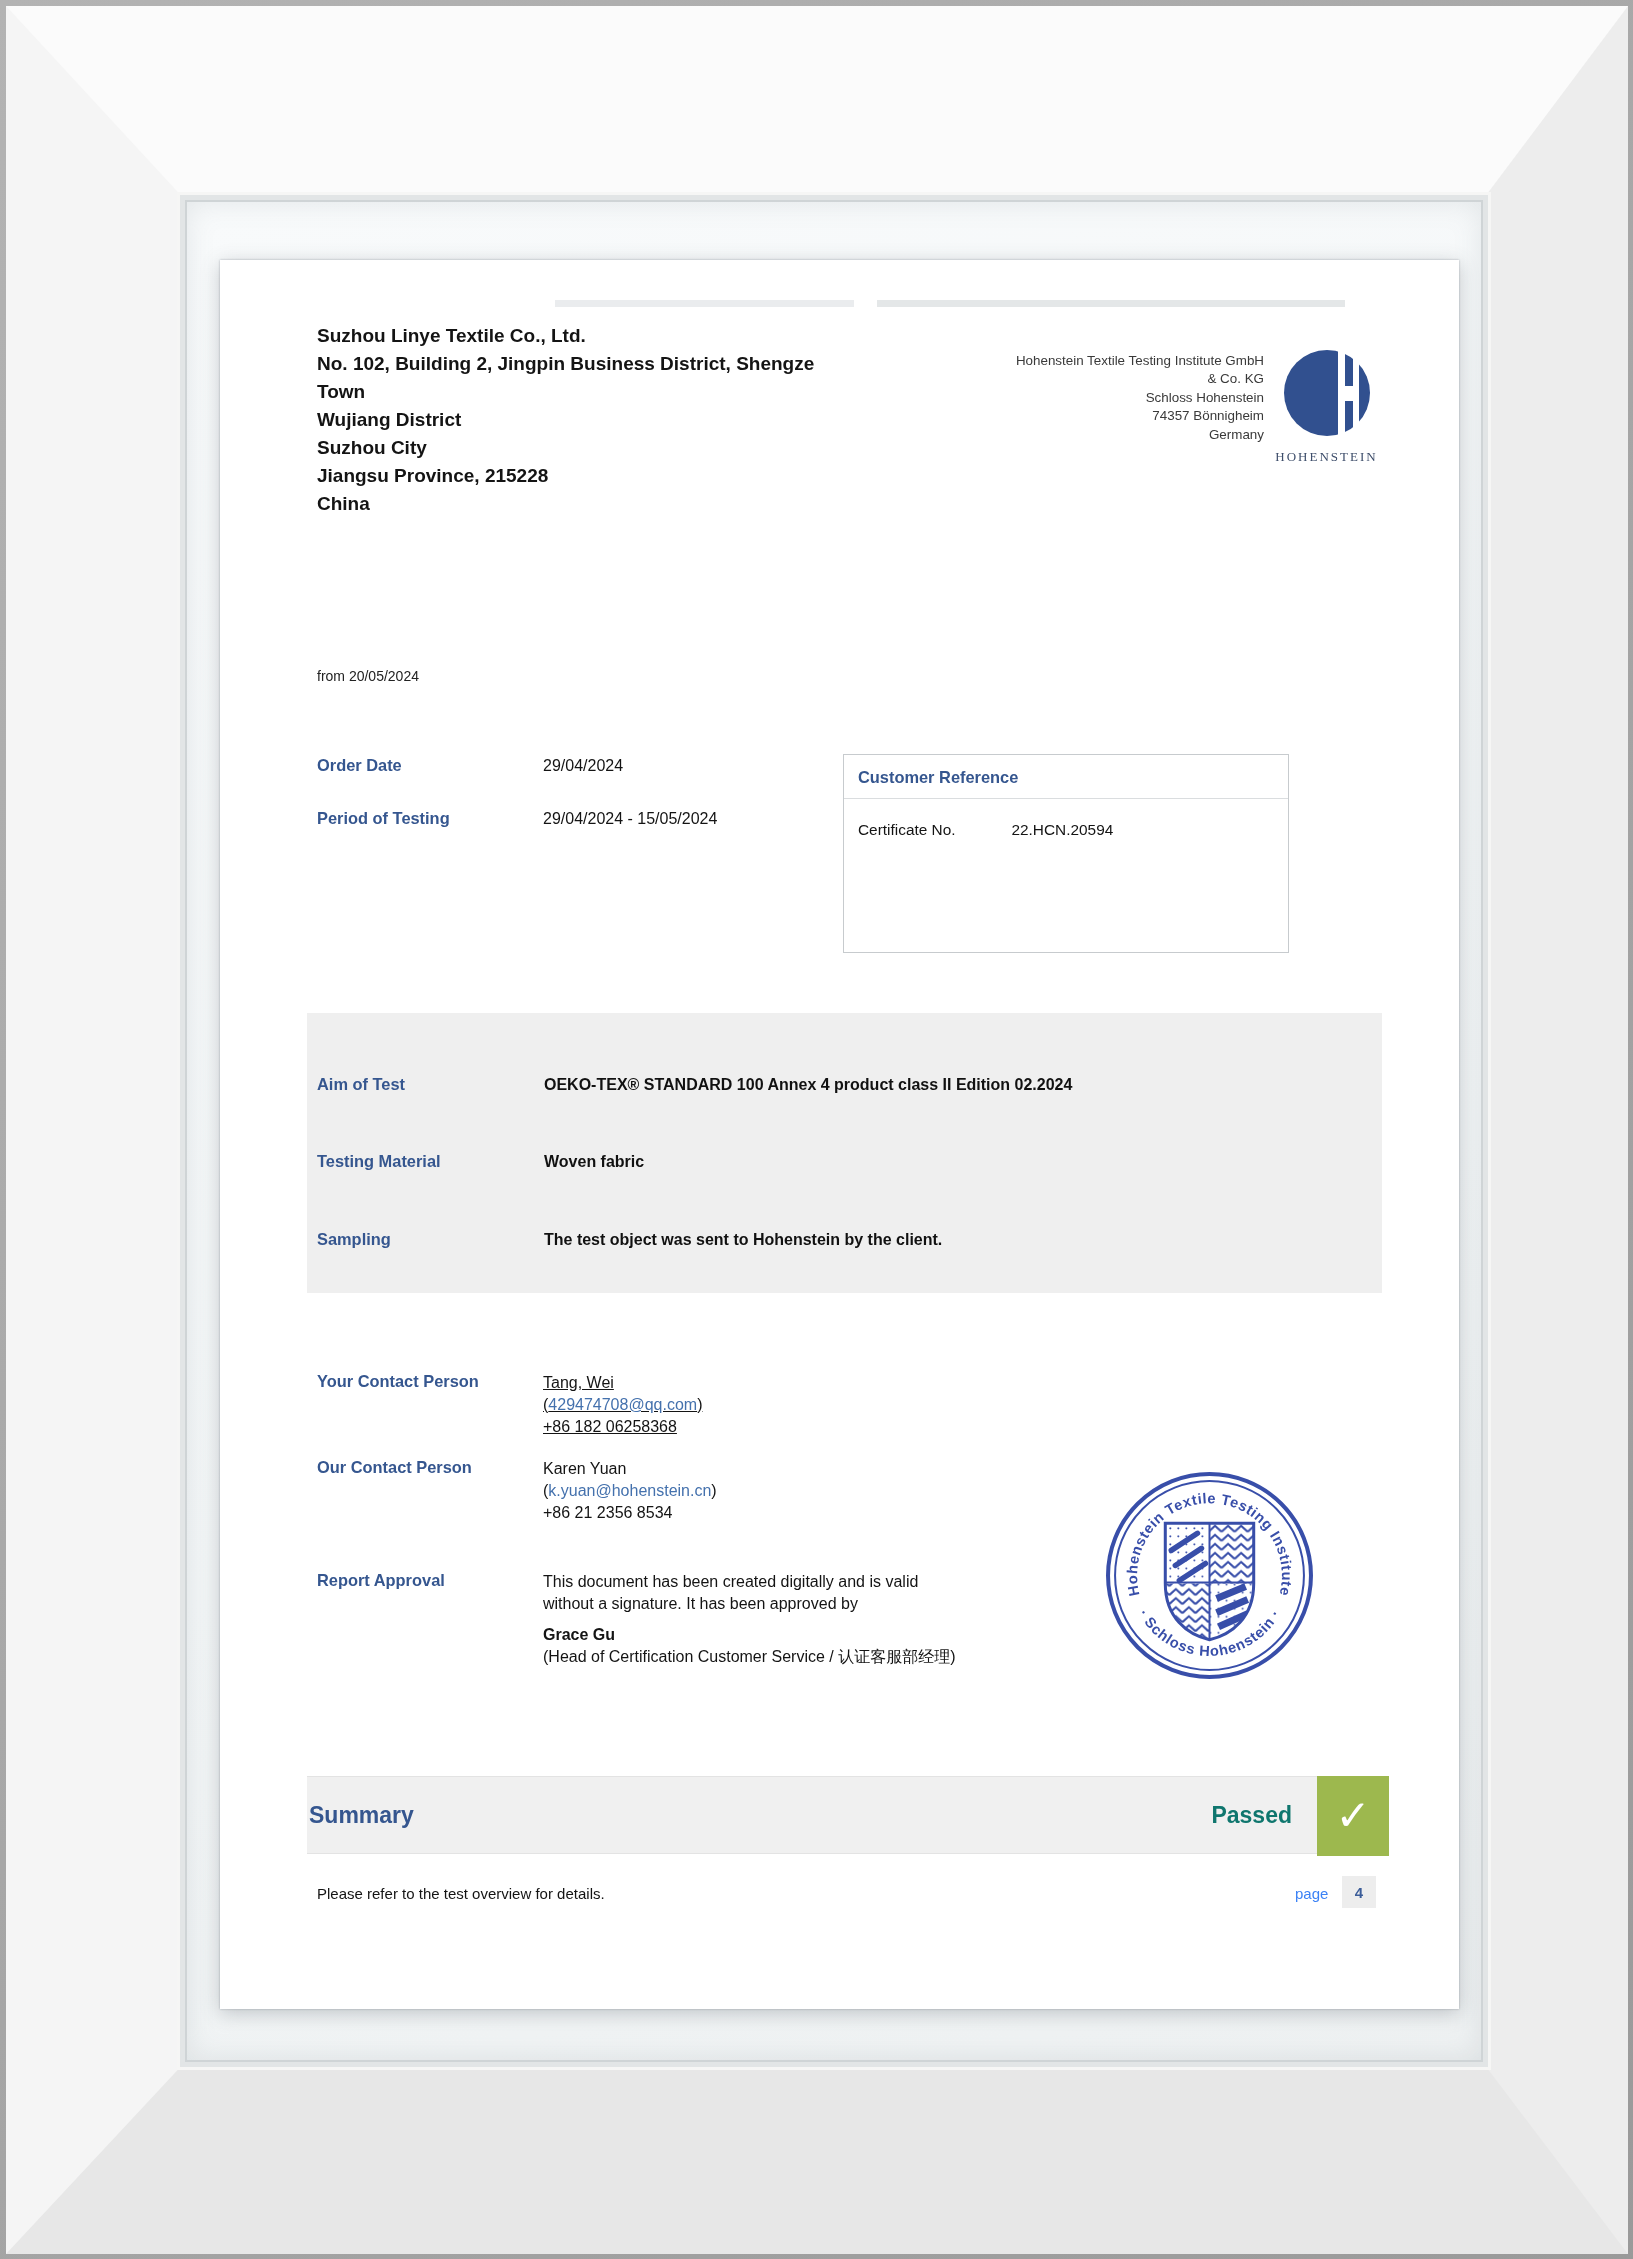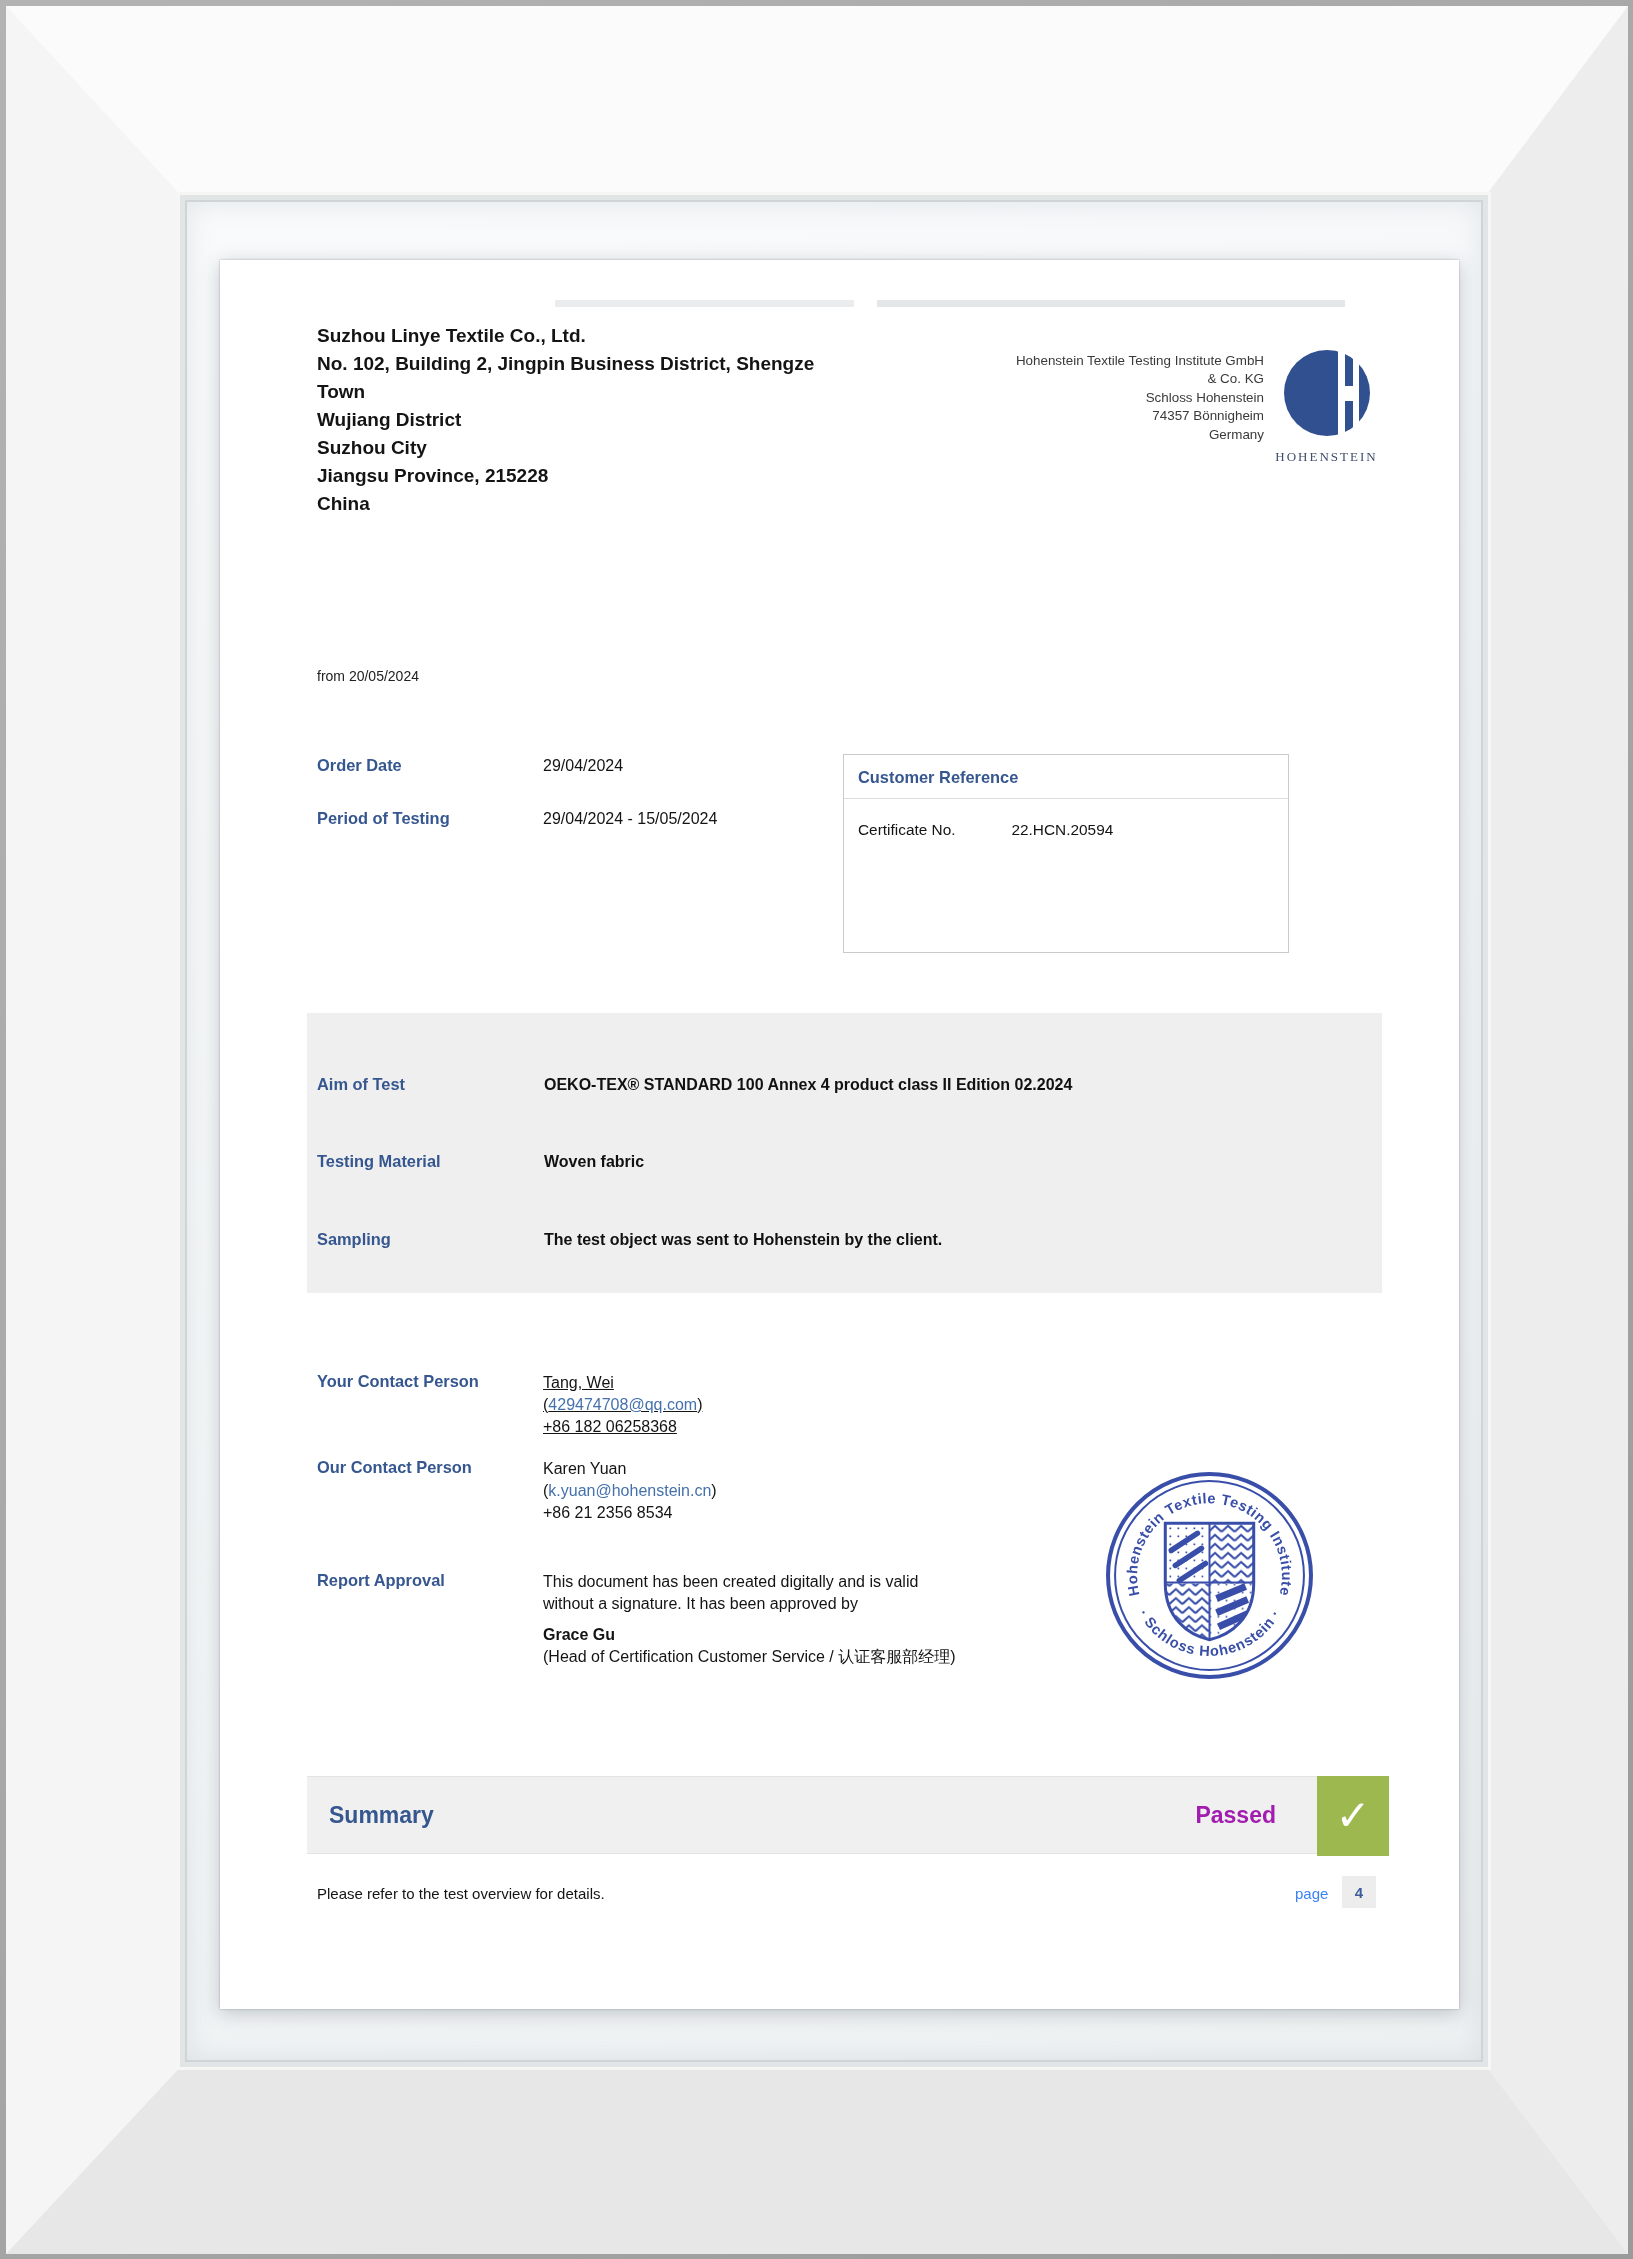--- a/index.html
+++ b/index.html
@@ -51,22 +51,22 @@
   
   .cblock{line-height:22px;font-size:16px;color:#141414;}
   a.mail{color:#4471ad;text-decoration:none;}
   .bold{font-weight:bold;}
   
   .stamp{position:absolute;left:884px;top:1210px;width:211px;height:211px;opacity:.95;}
   
   .sumbar{position:absolute;left:87px;top:1516px;width:1011px;height:78px;background:#f0f0f0;
           border-top:1px solid #e3e3e3;border-bottom:1px solid #e3e3e3;
           display:flex;align-items:center;}
-  .sumbar .t{margin-left:22px;font-size:23px;font-weight:bold;color:#35568f;}
-  .sumbar .p{margin-left:auto;margin-right:42px;font-size:23px;font-weight:bold;color:#a21caf;}
+  .sumbar .t{margin-left:2px;font-size:23px;font-weight:bold;color:#35568f;}
+  .sumbar .p{margin-left:auto;margin-right:26px;font-size:23px;font-weight:bold;color:#0f766e;}
   .checkbox{position:absolute;left:1097px;top:1516px;width:72px;height:80px;background:#9db84e;
             display:flex;align-items:center;justify-content:center;}
   .checkbox span{color:#fff;font-size:42px;line-height:1;}
   
   .foot-note{position:absolute;left:97px;top:1625px;font-size:15px;color:#141414;}
   .page-label{position:absolute;left:1075px;top:1625px;font-size:15px;color:#3b82f6;}
   .page-badge{position:absolute;left:1122px;top:1616px;width:34px;height:32px;background:#ededed;
               display:flex;align-items:center;justify-content:center;
               font-size:15px;font-weight:bold;color:#3c5d99;}
 </style>

